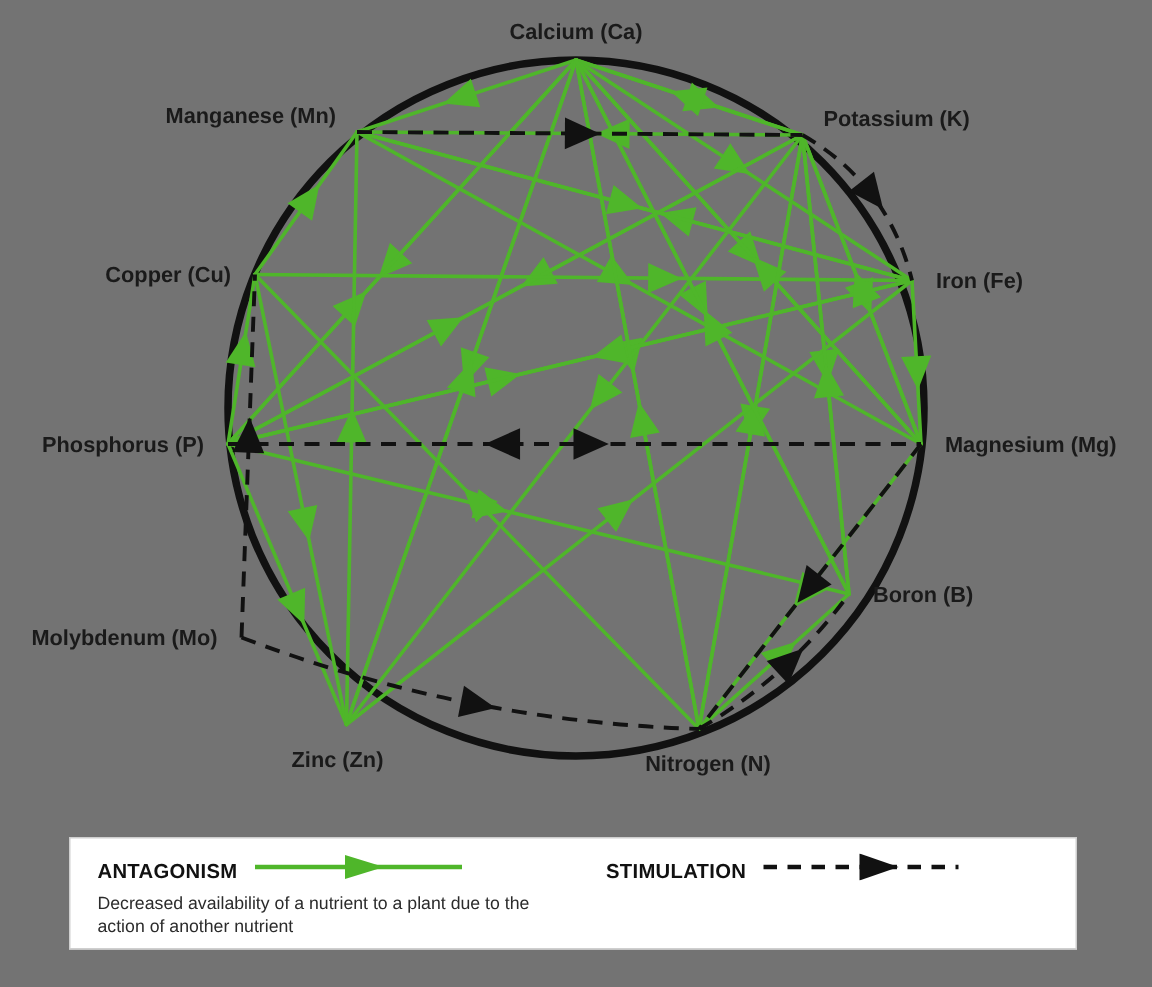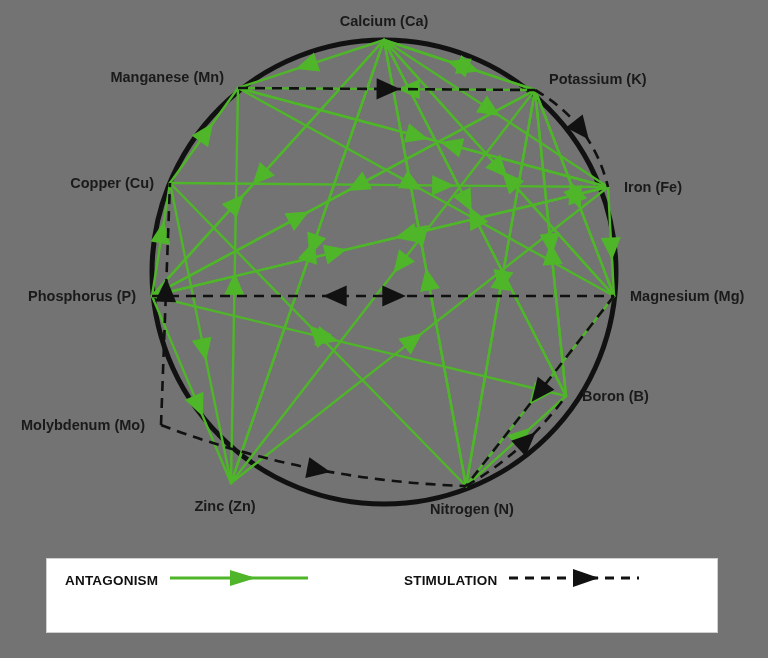--- a/index.html
+++ b/index.html
@@ -221,20 +221,21 @@
     <div class="legend-col">
       <div class="legend-head">
         <span class="legend-title">ANTAGONISM</span>
         <span class="legend-sample">
           <svg width="150" height="18" viewBox="0 0 150 18">
             <line x1="2" y1="9" x2="140" y2="9" stroke="#4FB62A" stroke-width="3"></line>
             <polygon points="62,1 88,9 62,17" fill="#4FB62A"></polygon>
           </svg>
         </span>
       </div>
+      <div class="legend-desc">Decreased availability of a nutrient to a plant due to the action of another nutrient</div>
     </div>
 
     <div class="legend-col right">
       <div class="legend-head">
         <span class="legend-title">STIMULATION</span>
         <span class="legend-sample">
           <svg width="150" height="18" viewBox="0 0 150 18">
             <line x1="2" y1="9" x2="132" y2="9" stroke="#111111" stroke-width="3" stroke-dasharray="9,7"></line>
             <polygon points="66,0 92,9 66,18" fill="#111111"></polygon>
           </svg>

